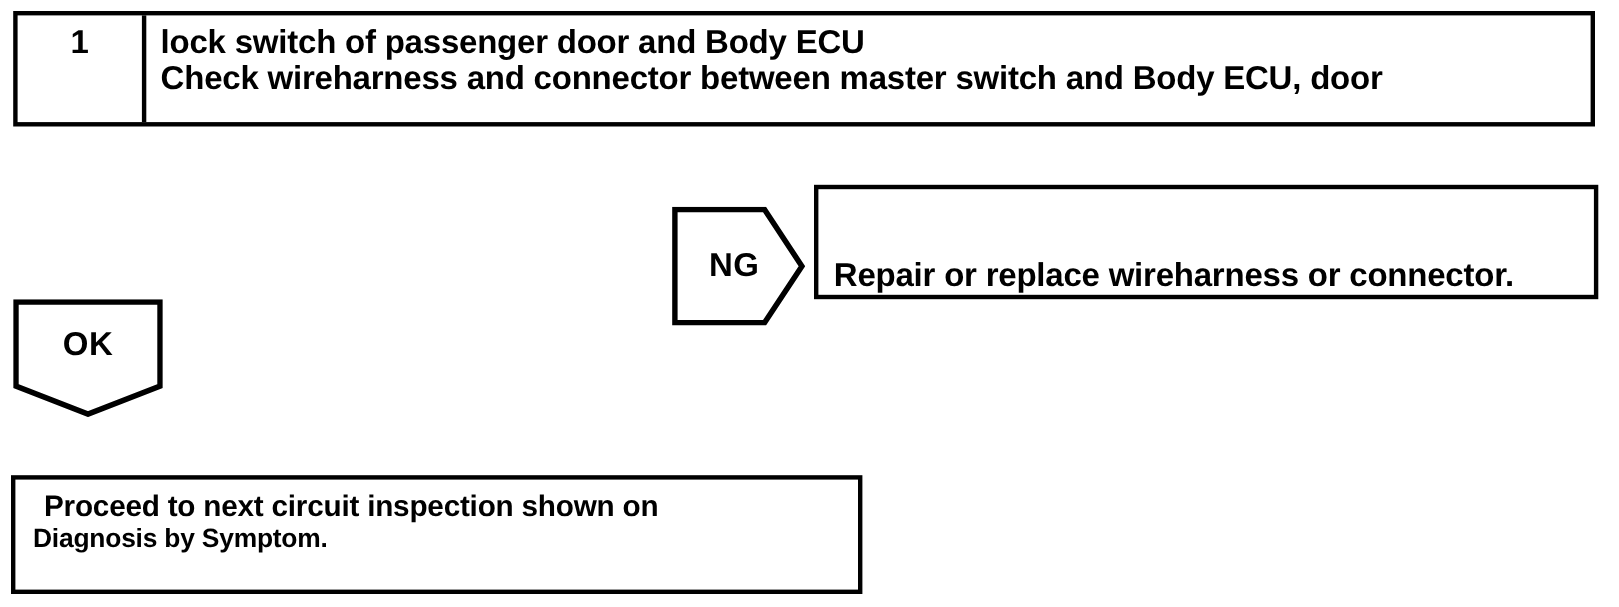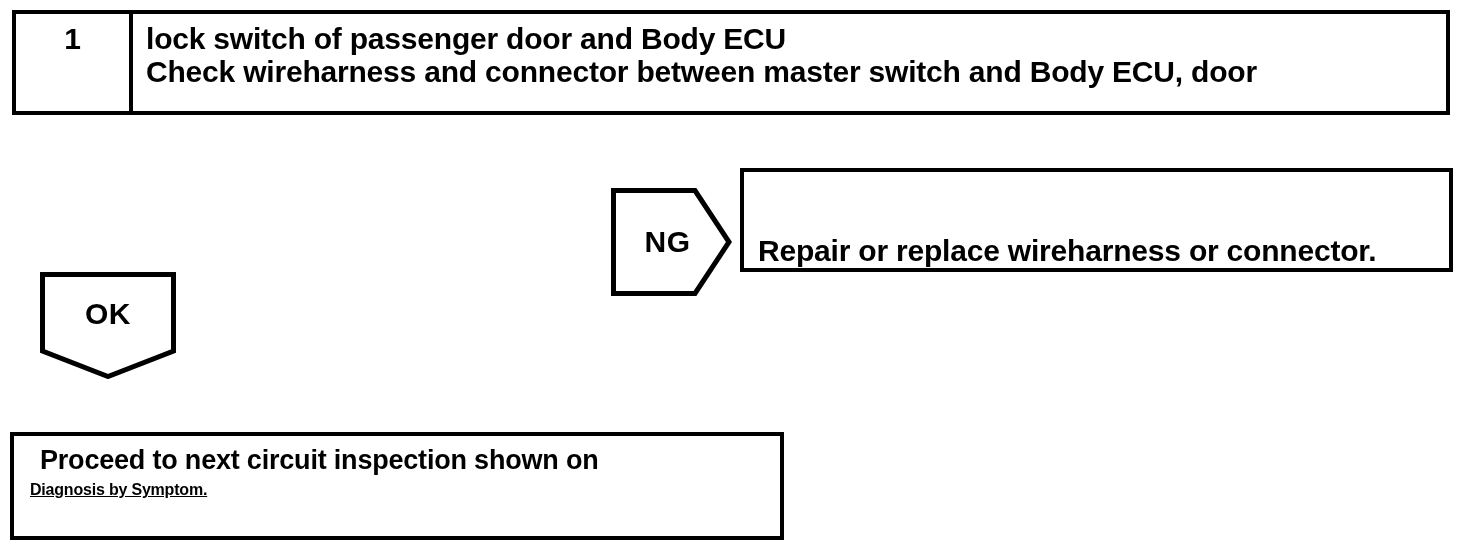--- a/index.html
+++ b/index.html
@@ -80,21 +80,20 @@
     align-items: center;
     justify-content: center;
     font-size: 30px;
     letter-spacing: 0.5px;
   }
   .ok-shape {
     left: 12px;
     top: 272px;
     width: 112px;
     height: 107px;
-    margin-left: 28px;
   }
   .ok-label {
     position: absolute;
     left: 0; top: 0;
     width: 136px;
     height: 84px;
     display: flex;
     align-items: center;
     justify-content: center;
     font-size: 30px;
@@ -122,25 +121,24 @@
     padding: 9px 10px 0 16px;
   }
   .ok-action-line1 {
     font-size: 27px;
     line-height: 30px;
     padding-left: 10px;
     white-space: nowrap;
     letter-spacing: -0.2px;
   }
   .ok-action-line2 {
-    font-size: 16px;
+    font-size: 24px;
     line-height: 29px;
     white-space: nowrap;
     letter-spacing: -0.2px;
-    text-decoration: underline;
   }
 </style>
 </head>
 <body>
 
 <div class="canvas">
 
   <div class="box step-box">
     <div class="step-number-cell">1</div>
     <div class="step-text">

